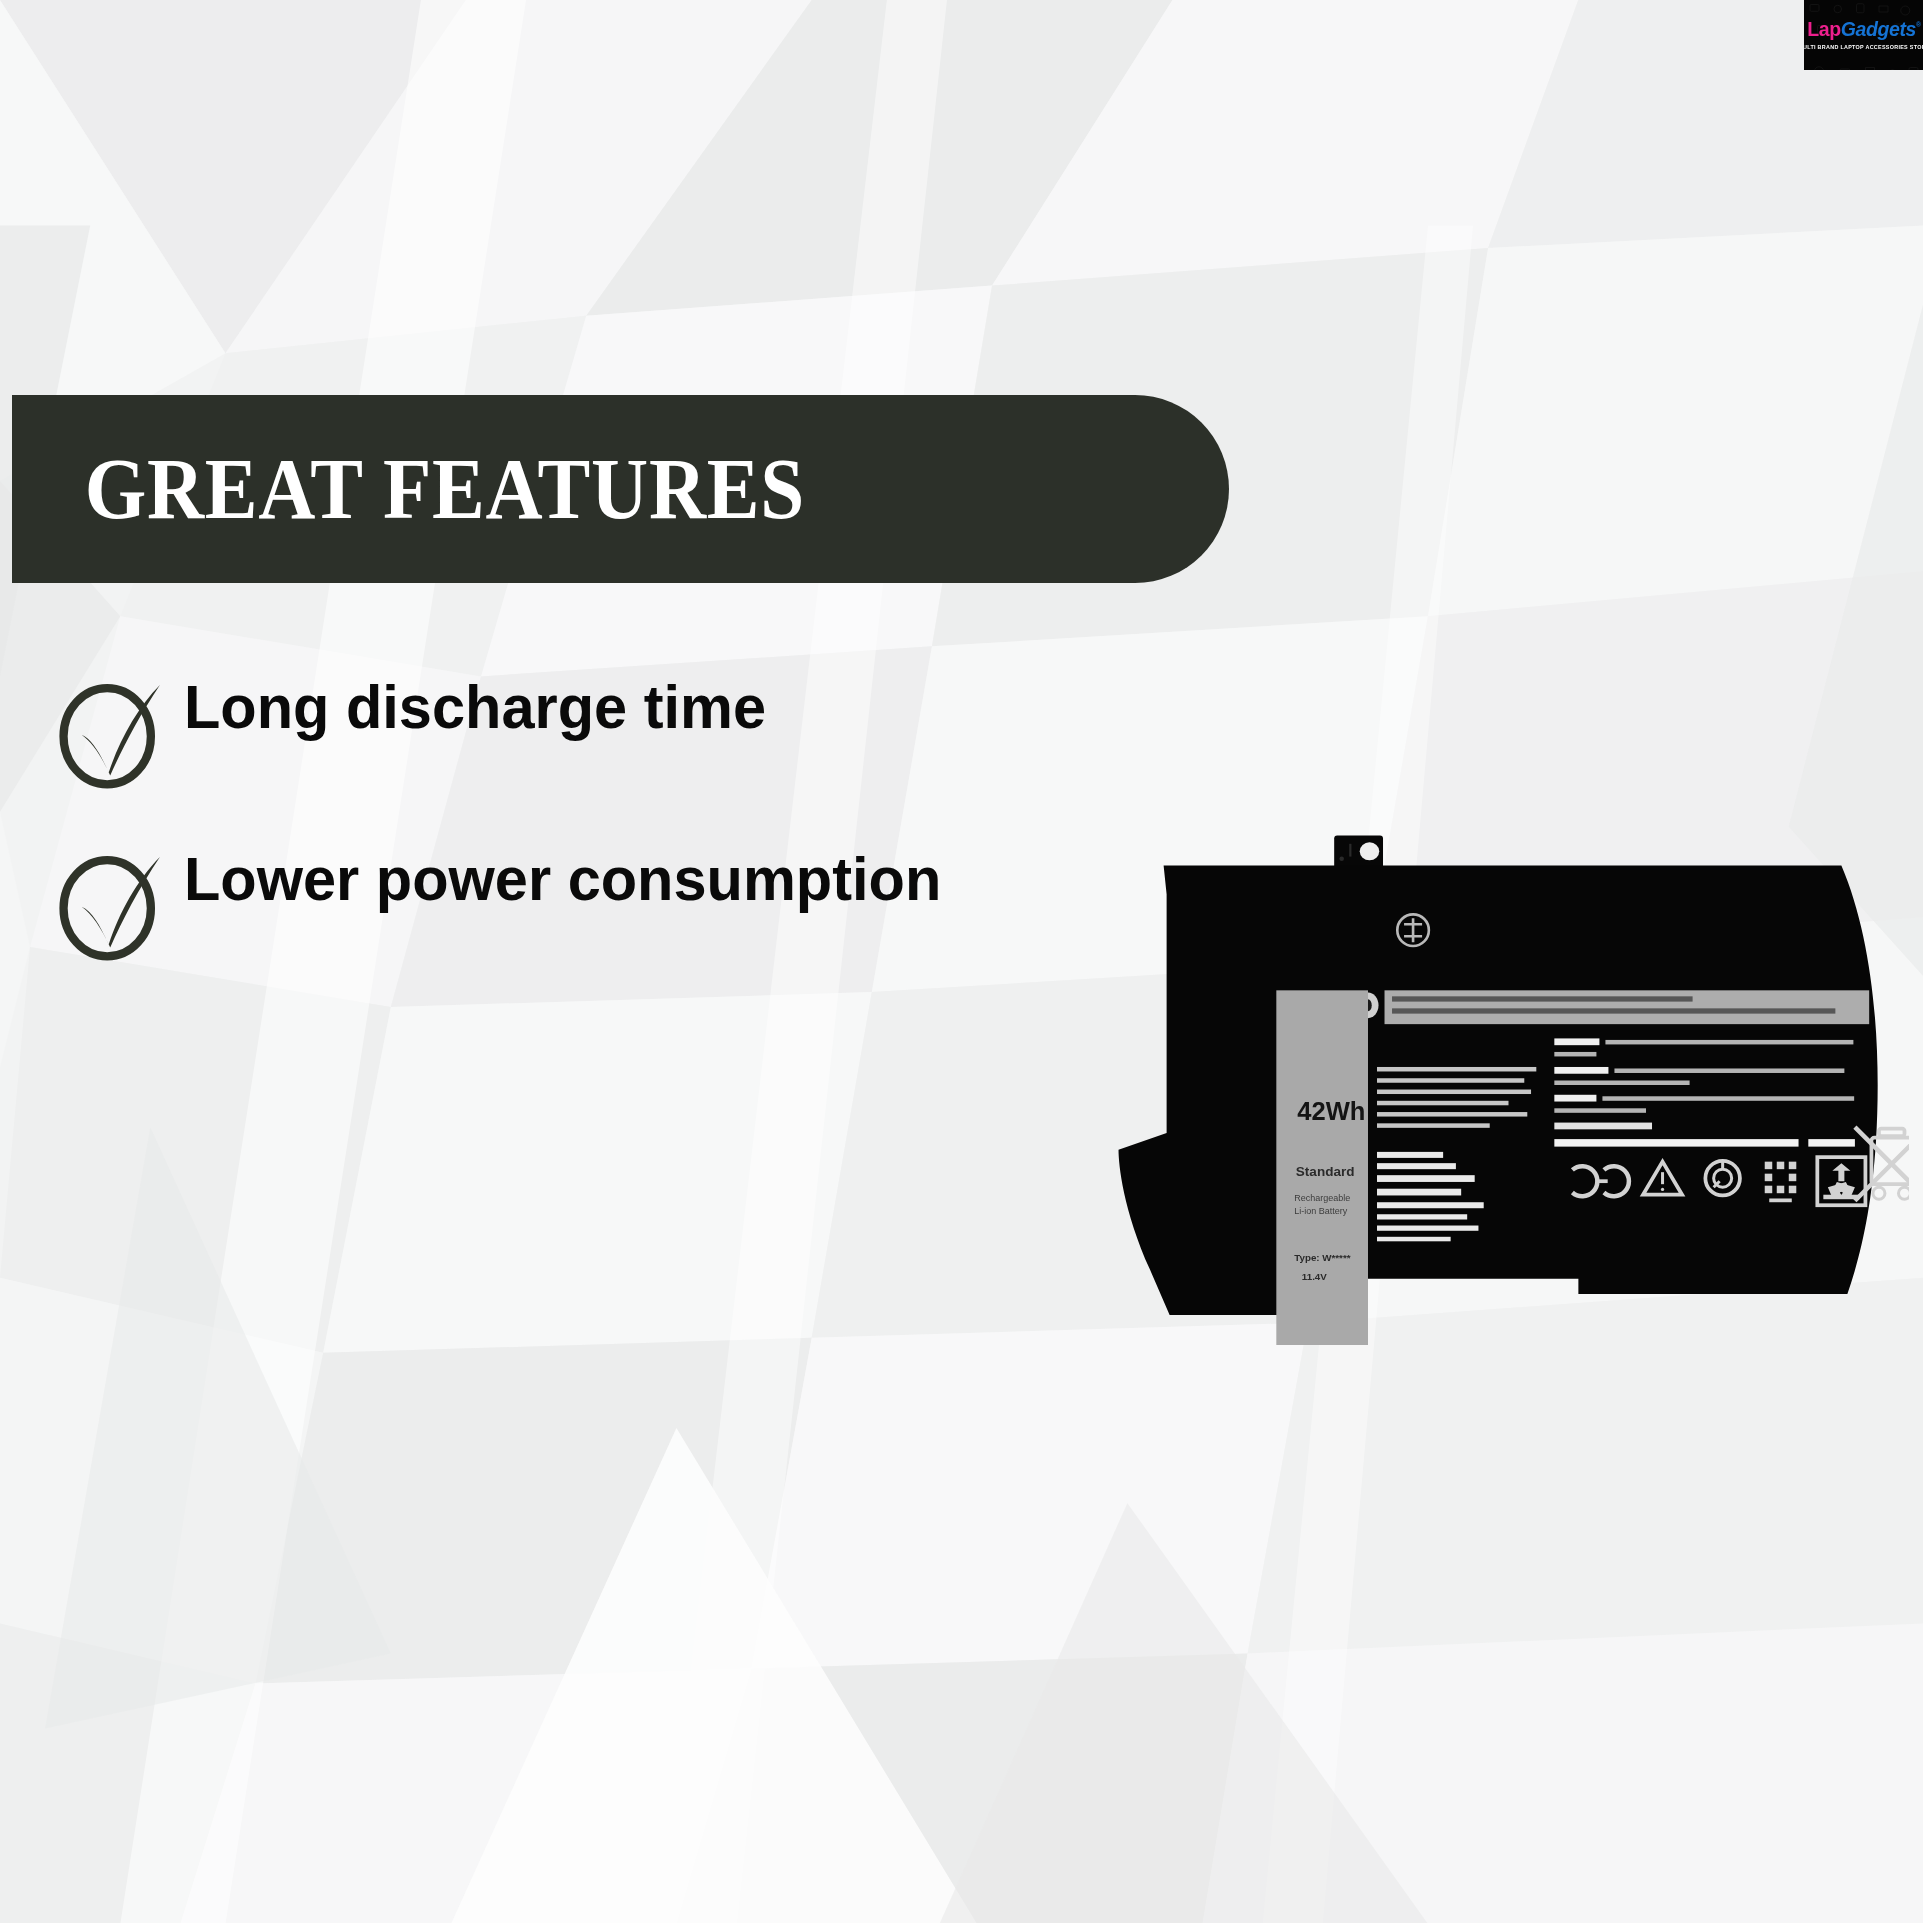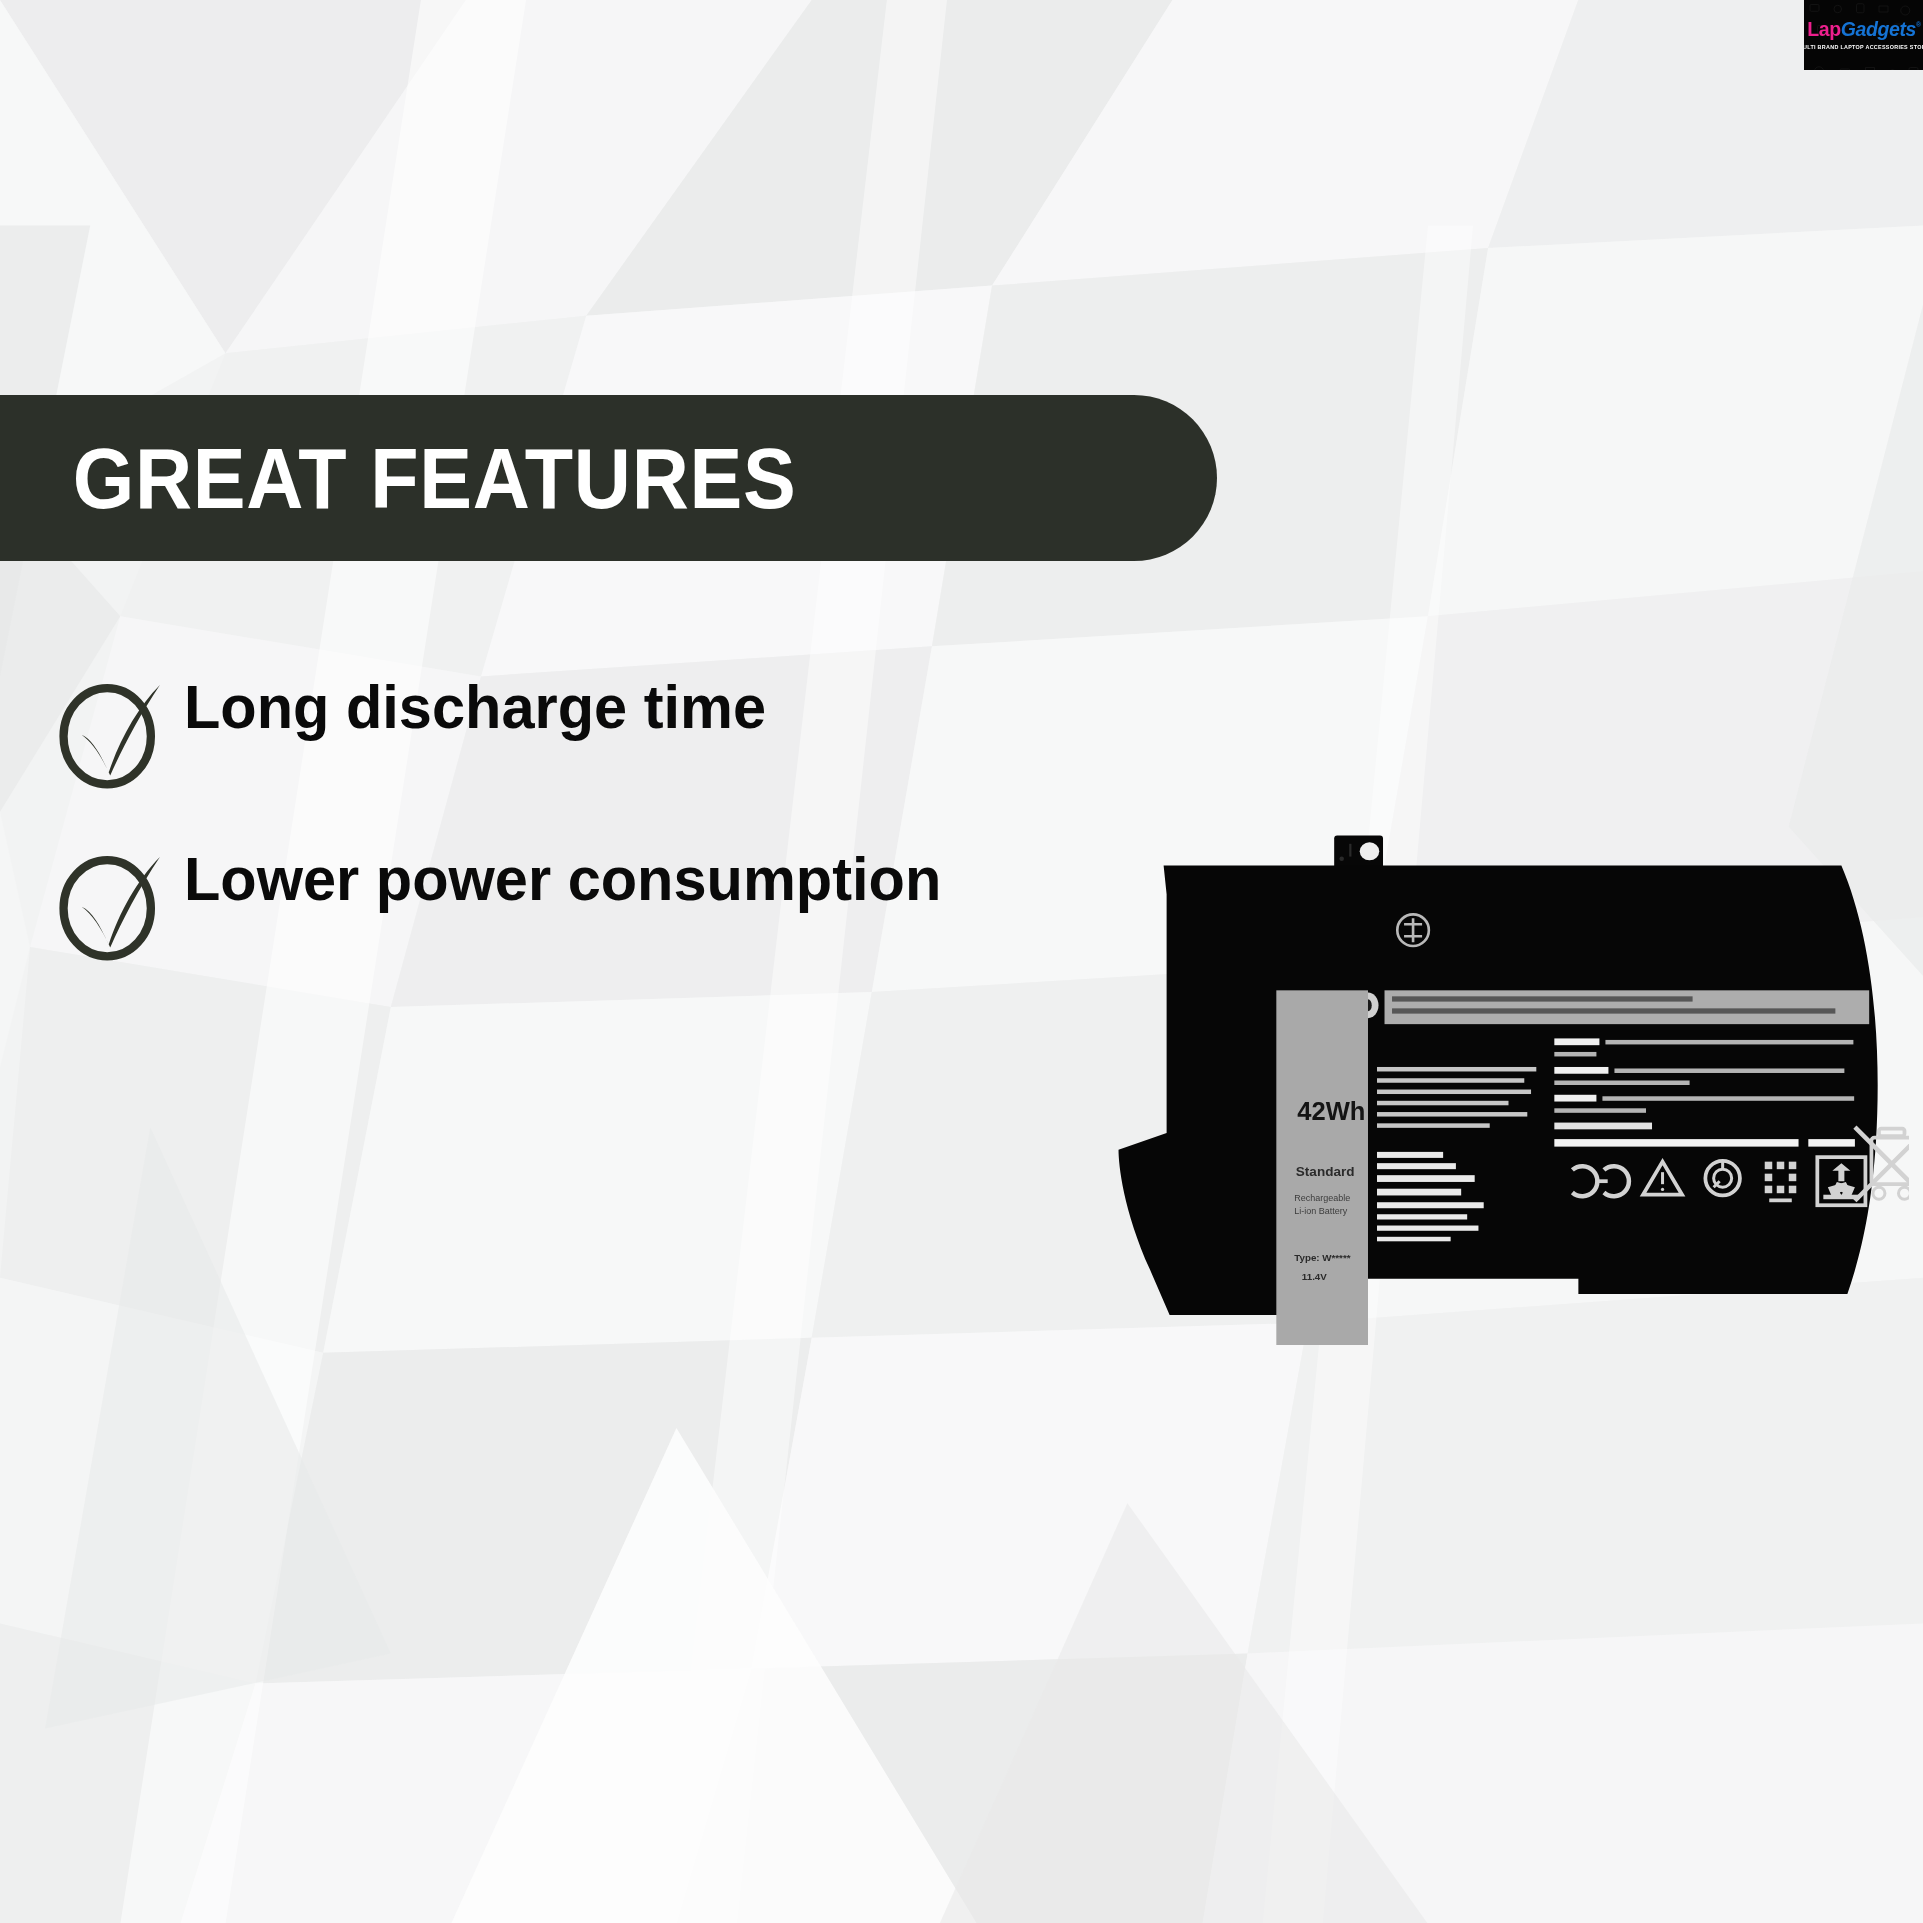--- a/index.html
+++ b/index.html
@@ -35,25 +35,25 @@
   .logo-gadgets { color:#1573d4;font-style:italic; }
   .logo-reg { color:#1573d4; font-size:6.8px; line-height:1; margin-top:1.5px; }
   .logo-tagline {
     position:relative; z-index:2;
     color:#ffffff; font-size:5.4px; letter-spacing:0.3px;
     margin-top:3.8px; white-space:nowrap; font-weight:600;
   }
 
   
   .header-banner {
-    position:absolute; top:395px; left:0px;
-    width:1217px; height:166px;
+    position:absolute; top:395px; left:12px;
+    width:1217px; height:188px;
     background:#2c3029;
     border-radius:0 109px 109px 0;
-    display:flex; align-items:center;
+    display:flex; align-items:center;font-family:Liberation Serif, serif;
   }
   .header-title {
     color:#ffffff;
     font-size:86px;
     font-weight:700;
     letter-spacing:0.8px;
     padding-left:79px;
     line-height:1;
     transform:scaleX(0.92);
     transform-origin:left center;

